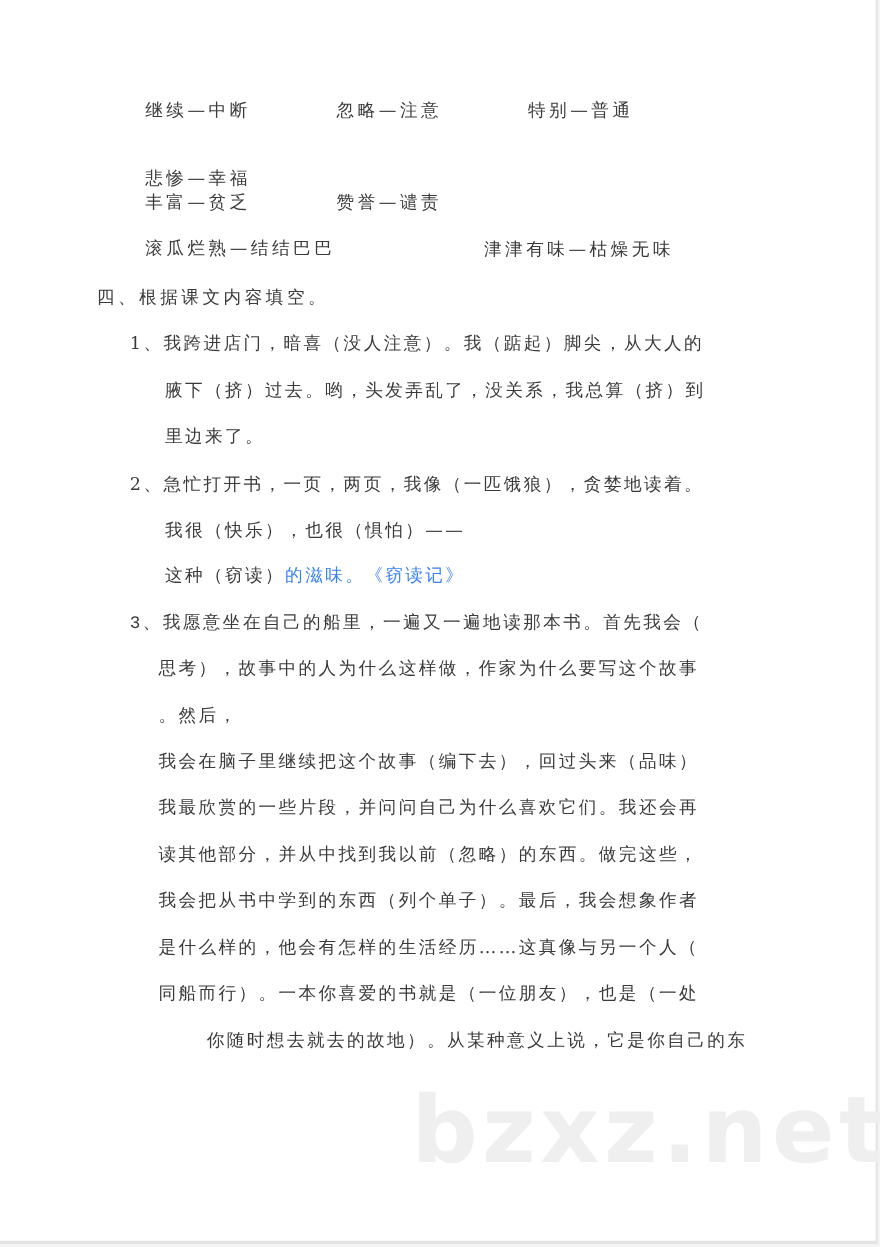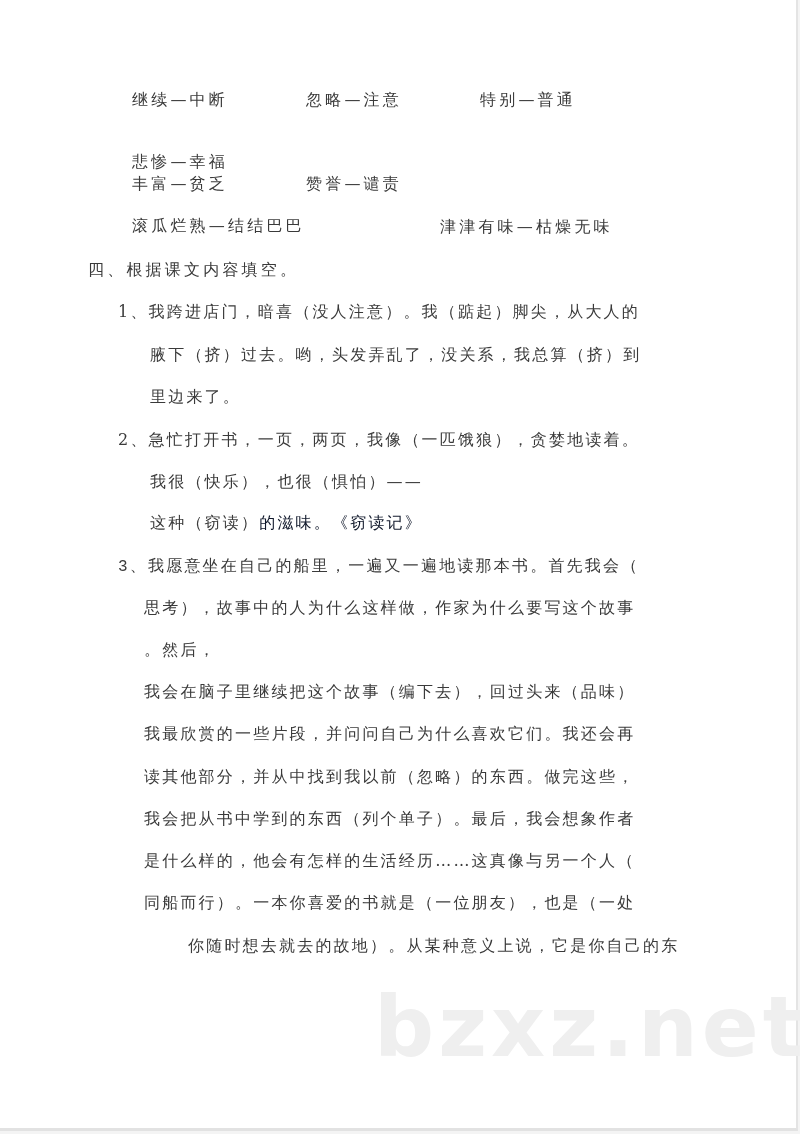--- a/index.html
+++ b/index.html
@@ -13,21 +13,21 @@
     background: #ffffff;
     border-right: 2px solid #e4e4e4;
     border-bottom: 3px solid #e2e2e2;
   }
   .line {
     position: absolute; white-space: nowrap;
     font-size: 16px; line-height: 24px; color: #3a3a3a;
     letter-spacing: 3.2px;
   }
   .line.tight { letter-spacing: 2.2px; }
-  .blue { color: #0f172a; }
+  .blue { color: #3b82f6; }
   .watermark {
     position: absolute; left: 374px; top: 982px;
     font-family: "DejaVu Sans", "Liberation Sans", sans-serif;
     font-weight: bold; font-size: 84px; line-height: 90px;
     color: #efefef; letter-spacing: 4px;
   }
 </style>
 </head>
 <body>
 

